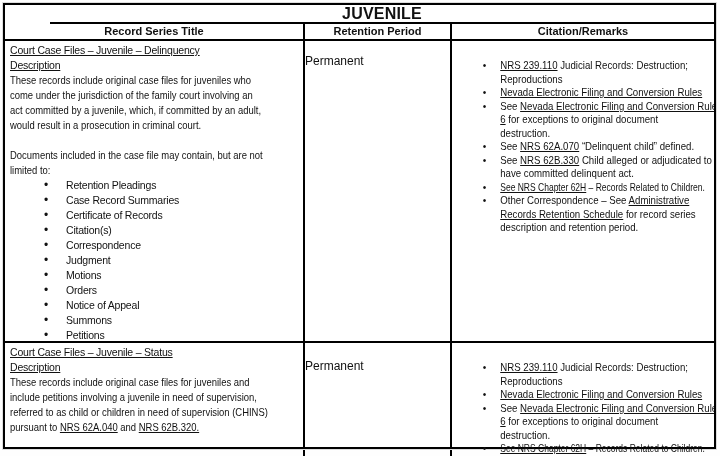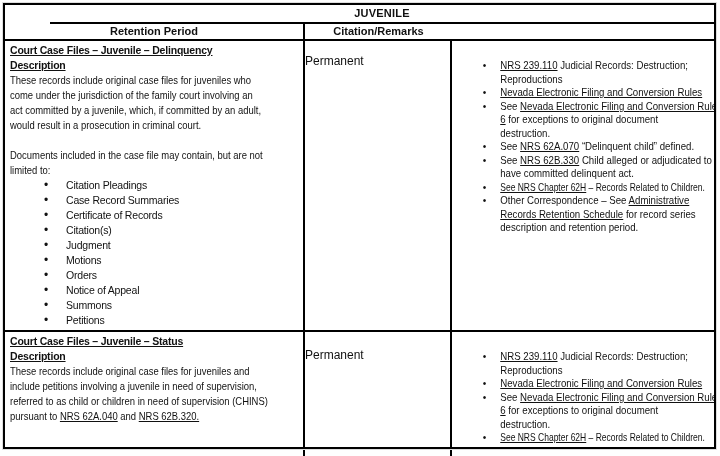--- a/index.html
+++ b/index.html
@@ -10,21 +10,21 @@
 
   .tbl {
     position: absolute; left: 3px; top: 3px; width: 713px; height: 446px;
     border: 2px solid #000; background: #fff;
     outline: 1px solid #dddddd; outline-offset: 0px;
     display: flex; flex-direction: column;
   }
 
   .title-row {
     height: 19px; border-bottom: 2px solid #000;
-    text-align: center; font-weight: bold; font-size: 11px; line-height: 17px;
+    text-align: center; font-weight: bold; font-size: 16px; line-height: 17px;
     letter-spacing: 0.2px;
     margin-left: 45px;
   }
 
   .hdr-row { height: 17px; border-bottom: 2px solid #000; display: grid; grid-template-columns: 300px 147px 1fr; }
   .hcell { font-weight: bold; font-size: 11px; line-height: 15px; text-align: center; }
   .b-right { border-right: 2px solid #000; }
 
   .row { display: grid; grid-template-columns: 300px 147px 1fr; }
   .row1 { height: 302px; border-bottom: 2px solid #000; }
@@ -33,21 +33,21 @@
   .cell { overflow: hidden; }
   .cell.left { padding: 2px 4px 2px 5px; }
   .cell.mid { text-align: left; font-size: 12px; }
   .mid-r1 { padding-top: 13px; }
   .mid-r2 { padding-top: 16px; }
   .cell.right { padding: 2px 4px 2px 4px; }
   .right-r1 { padding-top: 10px; }
   .right-r2 { padding-top: 6px; }
 
   .heading {
-    font-weight: bold; text-decoration: underline;
+    font-weight: normal; text-decoration: underline;
     font-size: 10.5px; line-height: 15px; letter-spacing: -0.2px;
   }
 
   .para {
     font-size: 10.5px; line-height: 15px; white-space: pre-line;
     transform: scaleX(0.9); transform-origin: 0 0; width: 111%;
   }
   .gap { margin-top: 15px; }
 
   ul.docs { list-style: none; margin: 0; padding: 0 0 0 32px; }
@@ -69,39 +69,41 @@
 </style>
 </head>
 <body>
 
 <div class="sheet">
   <div class="tbl">
 
     <div class="title-row">JUVENILE</div>
 
     <div class="hdr-row">
+      <div class="hcell b-right">Record Series Title</div>
       <div class="hcell b-right">Retention Period</div>
       <div class="hcell">Citation/Remarks</div>
     </div>
 
     <div class="row row1">
       <div class="cell left b-right">
         <div class="heading">Court Case Files – Juvenile – Delinquency</div>
         <div class="heading">Description</div>
         <div class="para">These records include original case files for juveniles who
 come under the jurisdiction of the family court involving an
 act committed by a juvenile, which, if committed by an adult,
 would result in a prosecution in criminal court.</div>
         <div class="para gap">Documents included in the case file may contain, but are not
 limited to:</div>
         <ul class="docs">
-            <li>Citation Pleadings</li>
+            <li>Retention Pleadings</li>
             <li>Case Record Summaries</li>
             <li>Certificate of Records</li>
             <li>Citation(s)</li>
+            <li>Correspondence</li>
             <li>Judgment</li>
             <li>Motions</li>
             <li>Orders</li>
             <li>Notice of Appeal</li>
             <li>Summons</li>
             <li>Petitions</li>
           </ul>
       </div>
       <div class="cell mid mid-r1 b-right">
         <span>Permanent</span>

